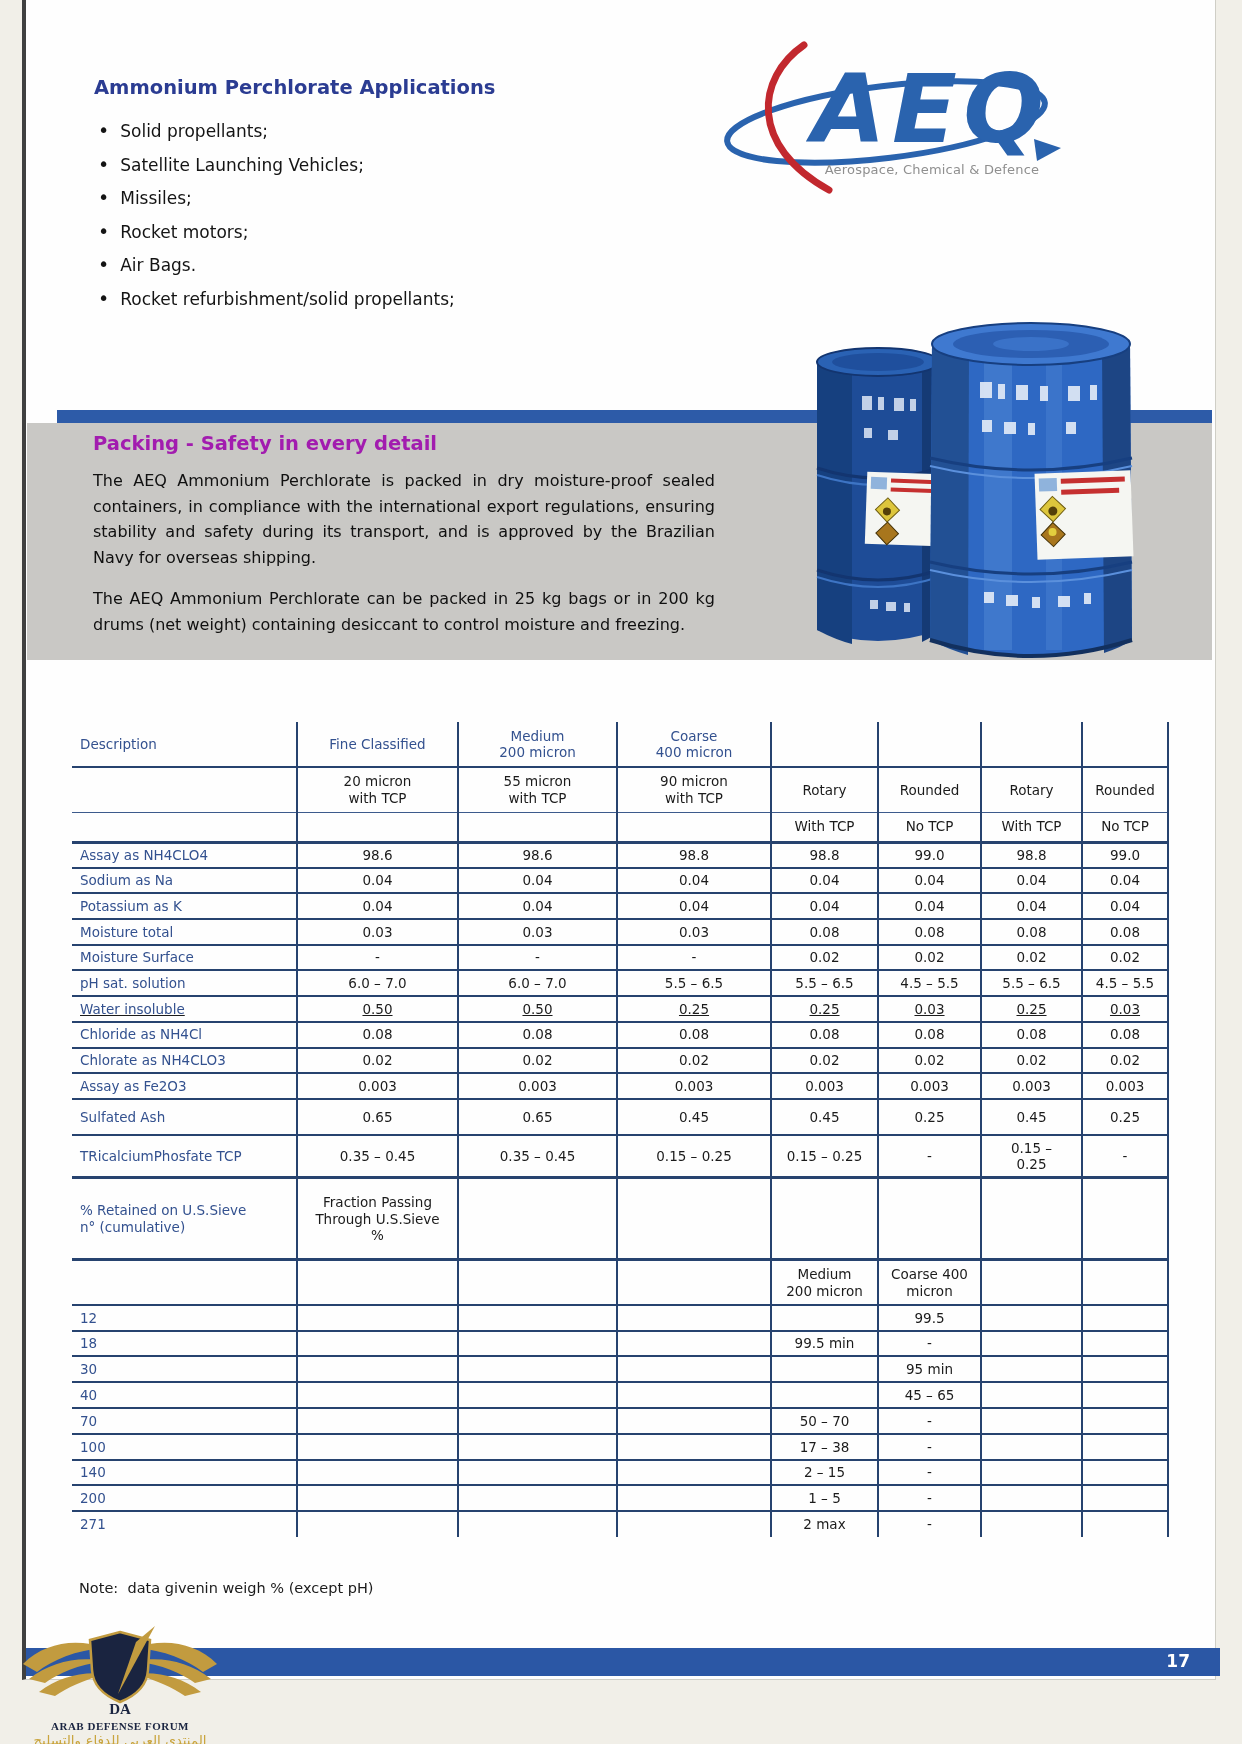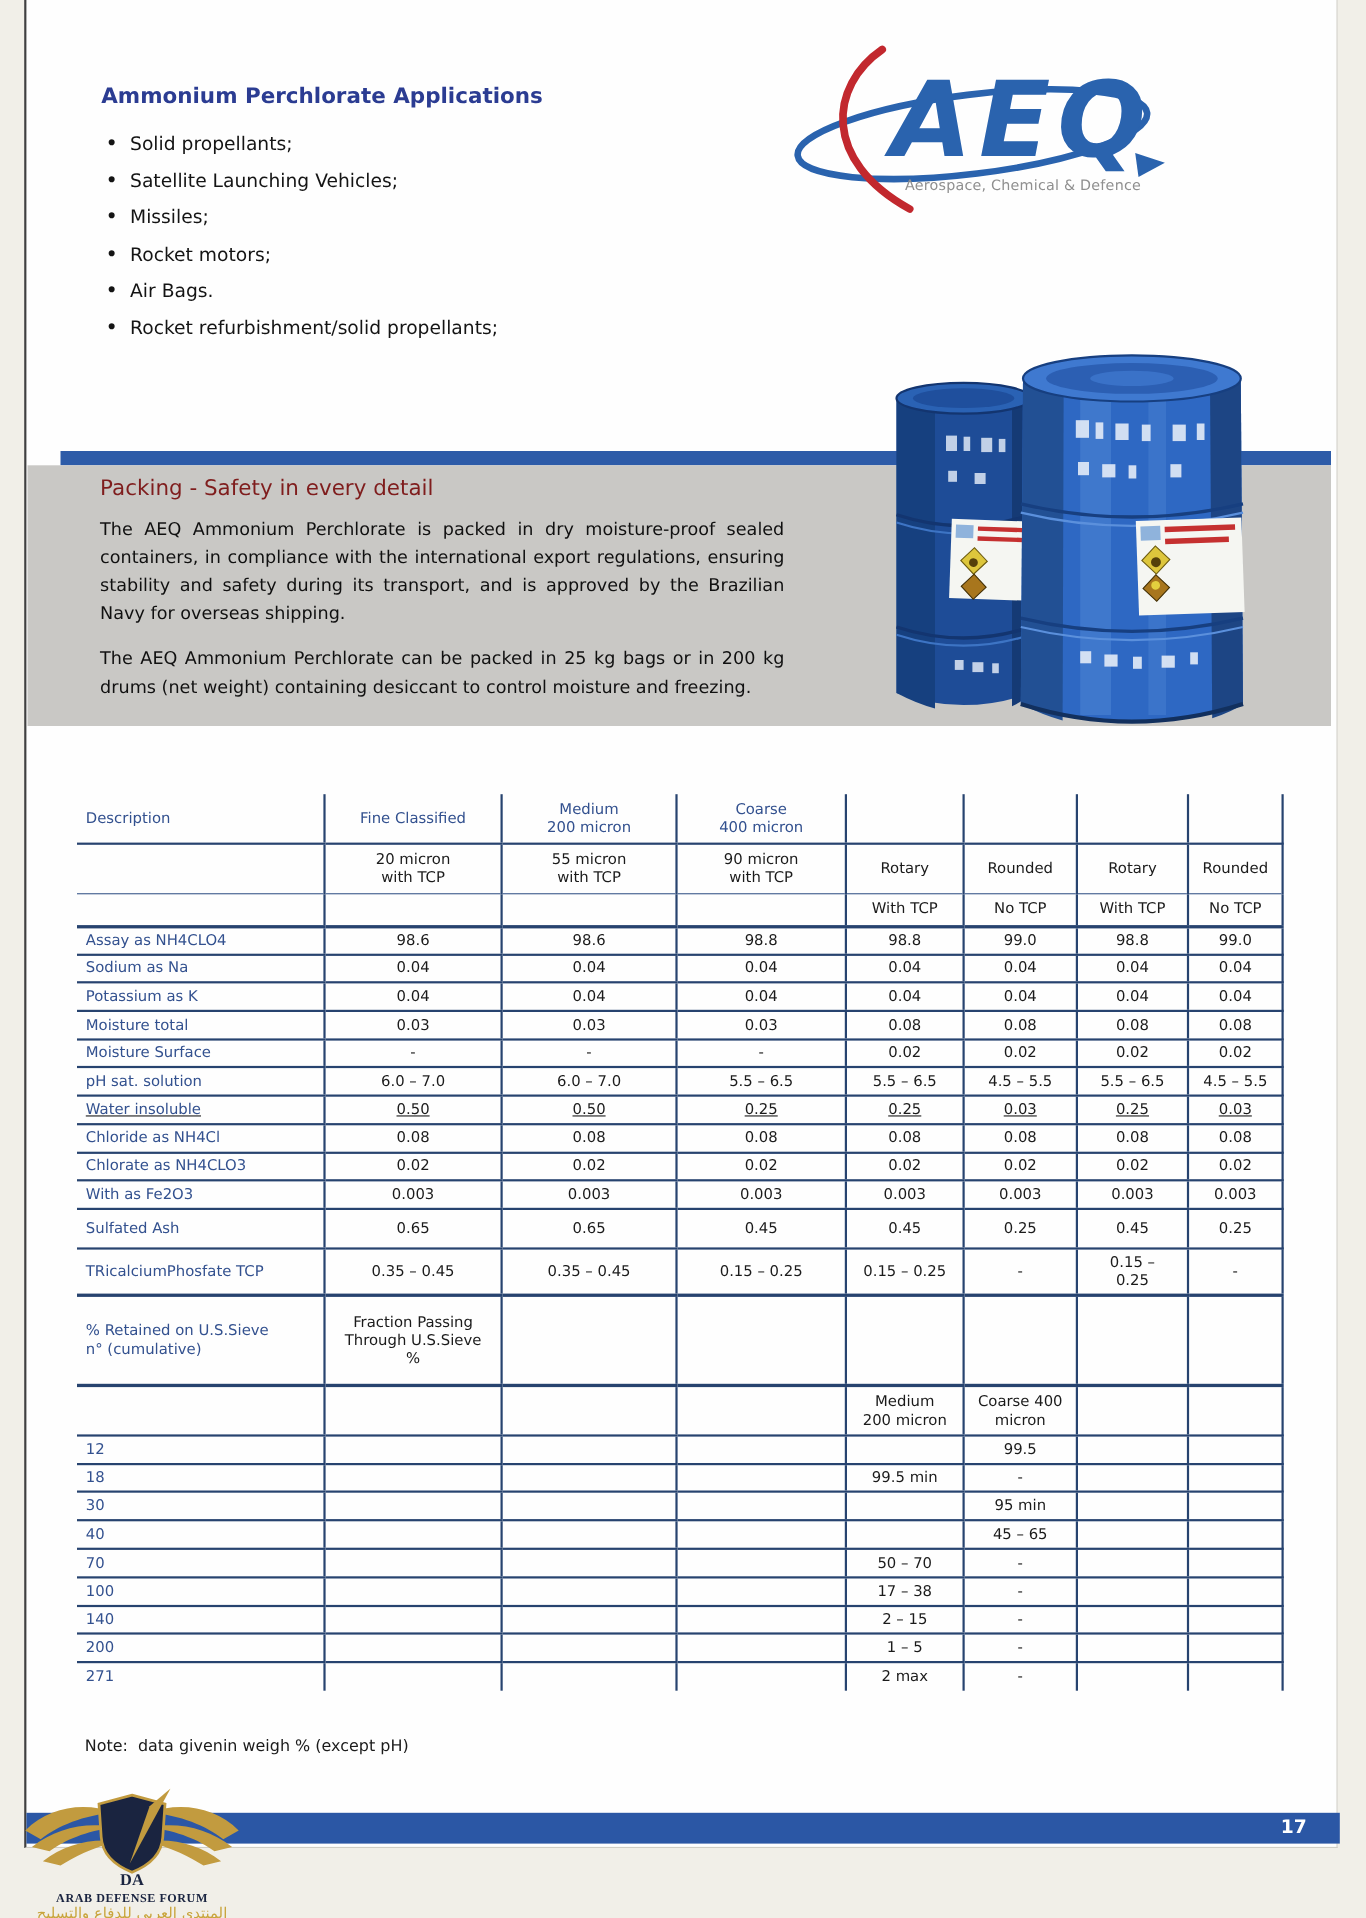--- a/index.html
+++ b/index.html
@@ -1,34 +1,34 @@
 <!DOCTYPE html>
 <html><head>
 <meta charset="utf-8">
 <style>
   * { margin:0; padding:0; box-sizing:border-box; }
   body { font-family:"DejaVu Sans", sans-serif; background:#e9e7df; }
   .canvas { position:relative; width:1242px; height:1744px; background:#f1efe8; overflow:hidden; }
   .sheet { position:absolute; left:22px; top:0; width:1194px; height:1680px; background:#fefefe;
-           border-left:2px solid #404040; border-right:1px solid #cfcec6; border-bottom:1px solid #cfcec6; }
+           border-left:4px solid #404040; border-right:1px solid #cfcec6; border-bottom:1px solid #cfcec6; }
 
   .page-title { position:absolute; left:68px; top:76px; font-size:19.5px; font-weight:bold; color:#2b3c92; }
 
   .bullets { position:absolute; left:72px; top:114px; list-style:none; }
   .bullets li { font-size:17px; color:#141414; line-height:32.6px; }
   .bullets li::before { content:"•"; margin-right:11px; font-size:19px; }
 
   .aeq-logo { position:absolute; left:678px; top:36px; width:360px; height:160px; }
   .aeq-tagline { position:absolute; left:112px; top:126px; width:232px; text-align:center;
                  font-size:13px; color:#8f8f8f; letter-spacing:0.2px; }
 
   .blue-bar { position:absolute; left:31px; top:410px; width:1155px; height:13px; background:#2d5ba8; }
   .gray-box { position:absolute; left:1px; top:423px; width:1185px; height:237px; background:#c9c8c5;
               padding:9px 0 0 66px; }
-  .gray-box h2 { font-size:19.5px; font-weight:normal; color:#7f1d1d; margin-bottom:13px; }
+  .gray-box h2 { font-size:19.5px; font-weight:bold; color:#a21caf; margin-bottom:13px; }
   .gray-box p { width:622px; font-size:16px; line-height:25.6px; color:#101010; text-align:justify; }
   .gray-box p + p { margin-top:16px; }
 
   .drums { position:absolute; left:758px; top:300px; width:360px; height:376px; }
 
   .spec-table { position:absolute; left:46px; top:722px; width:1096px; border-collapse:collapse;
                 table-layout:fixed; font-size:13.5px; color:#1b1b1b; }
   .spec-table td { padding:0 4px; text-align:center; vertical-align:middle; white-space:pre-line; line-height:1.22; }
   .spec-table td + td { border-left:2px solid #27436f; }
   .spec-table td:last-child { border-right:2px solid #27436f; }
@@ -294,21 +294,21 @@
             <td class="lbl">Chlorate as NH4CLO3</td>
             <td>0.02</td>
             <td>0.02</td>
             <td>0.02</td>
             <td>0.02</td>
             <td>0.02</td>
             <td>0.02</td>
             <td>0.02</td>
           </tr>
           <tr style="height: 25.7px;">
-            <td class="lbl">With as Fe2O3</td>
+            <td class="lbl">Assay as Fe2O3</td>
             <td>0.003</td>
             <td>0.003</td>
             <td>0.003</td>
             <td>0.003</td>
             <td>0.003</td>
             <td>0.003</td>
             <td>0.003</td>
           </tr>
           <tr style="height: 36px;">
             <td class="lbl">Sulfated Ash</td>

